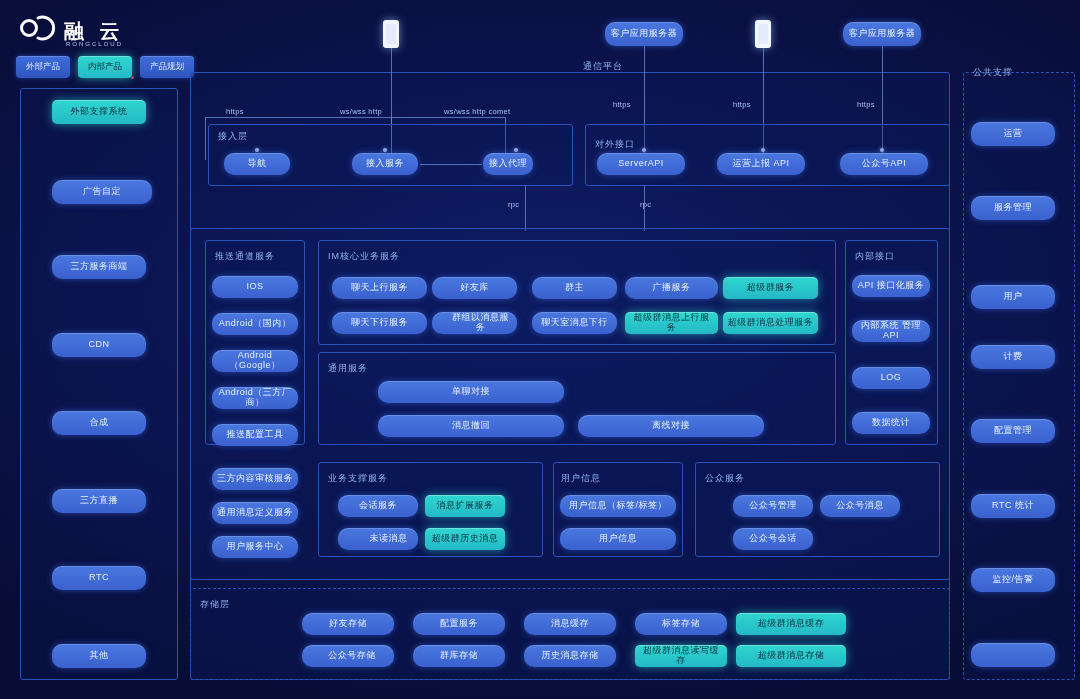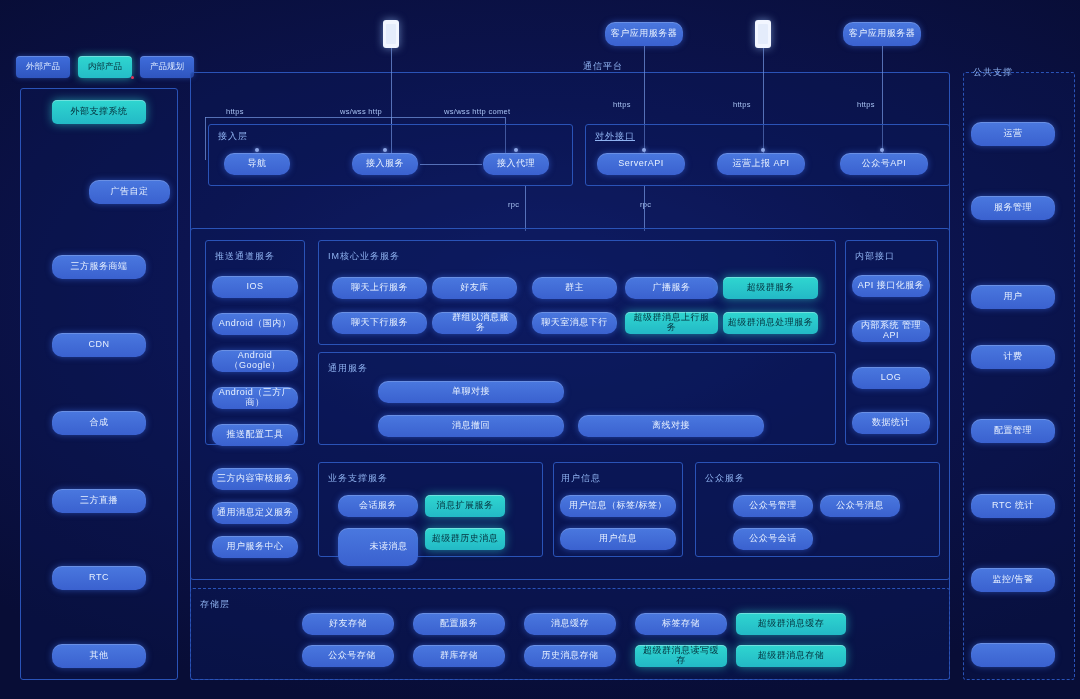--- a/index.html
+++ b/index.html
@@ -107,37 +107,45 @@
   .phone:after{
     content:"";position:absolute;left:3px;top:4px;right:3px;bottom:4px;
     background:#e4ecfb;border-radius:1px;
   }
 </style>
 </head>
 <body>
 
 <div class="bgglow"></div>
 <div class="stage" id="stage">
+    <div class="logo">
+      <svg width="40" height="30" viewBox="0 0 40 30">
+        <circle cx="11" cy="16" r="7.5" fill="none" stroke="#ffffff" stroke-width="3"></circle>
+        <path d="M20 6 A11 11 0 1 1 20 26" fill="none" stroke="#ffffff" stroke-width="3" stroke-linecap="round"></path>
+      </svg>
+      <div class="logo-cn">融 云</div>
+      <div class="logo-en">RONGCLOUD</div>
+    </div>
     <div class="tabs">
       <div class="tab" style="position: relative;">
         <span>外部产品</span>
       </div>
       <div class="tab active" style="position: relative;">
         <span>内部产品</span>
         <span class="tab-dot"></span>
       </div>
       <div class="tab" style="position: relative;">
         <span>产品规划</span>
       </div>
     </div>
     <div class="panel" style="left: 20px; top: 88px; width: 158px; height: 592px;"></div>
     <div class="panel dash" style="left: 963px; top: 72px; width: 112px; height: 608px;"></div>
     <div class="panel" style="left: 190px; top: 72px; width: 760px; height: 608px;"></div>
     <div class="chip cyan" style="position: absolute; left: 52px; top: 100px; width: 94px; height: 24px;">外部支撑系统</div>
-    <div class="chip soft" style="position: absolute; left: 52px; top: 180px; width: 81px; height: 24px; margin-left: 37px;">广告自定</div>
+    <div class="chip soft" style="position: absolute; left: 52px; top: 180px; width: 100px; height: 24px;">广告自定</div>
     <div class="chip soft" style="position: absolute; left: 52px; top: 255px; width: 94px; height: 24px;">三方服务商端</div>
     <div class="chip soft" style="position: absolute; left: 52px; top: 333px; width: 94px; height: 24px;">CDN</div>
     <div class="chip soft" style="position: absolute; left: 52px; top: 411px; width: 94px; height: 24px;">合成</div>
     <div class="chip soft" style="position: absolute; left: 52px; top: 489px; width: 94px; height: 24px;">三方直播</div>
     <div class="chip soft" style="position: absolute; left: 52px; top: 566px; width: 94px; height: 24px;">RTC</div>
     <div class="chip soft" style="position: absolute; left: 52px; top: 644px; width: 94px; height: 24px;">其他</div>
     <div class="panel-title" style="left: 973px; top: 66px;">公共支撑</div>
     <div class="chip soft" style="position: absolute; left: 971px; top: 122px; width: 84px; height: 24px;">运营</div>
     <div class="chip soft" style="position: absolute; left: 971px; top: 196px; width: 84px; height: 24px;">服务管理</div>
     <div class="chip soft" style="position: absolute; left: 971px; top: 285px; width: 84px; height: 24px;">用户</div>
@@ -166,25 +174,25 @@
     <div class="hline" style="left: 205px; top: 117px; width: 300px;"></div>
     <div class="vline" style="left: 205px; top: 117px; height: 43px;"></div>
     <div class="vline" style="left: 391px; top: 117px; height: 43px;"></div>
     <div class="vline" style="left: 505px; top: 117px; height: 43px;"></div>
     <div class="panel" style="left: 208px; top: 124px; width: 365px; height: 62px;"></div>
     <div class="panel-title" style="left: 218px; top: 130px;">接入层</div>
     <div class="chip soft" style="position: absolute; left: 224px; top: 153px; width: 66px; height: 22px;">导航</div>
     <div class="node" style="left: 255px; top: 148px;"></div>
     <div class="chip soft" style="position: absolute; left: 352px; top: 153px; width: 66px; height: 22px;">接入服务</div>
     <div class="node" style="left: 383px; top: 148px;"></div>
-    <div class="chip soft" style="position: absolute; left: 483px; top: 153px; width: 66px; height: 22px;">接入代理</div>
+    <div class="chip soft" style="position: absolute; left: 483px; top: 153px; width: 50px; height: 22px;">接入代理</div>
     <div class="node" style="left: 514px; top: 148px;"></div>
     <div class="hline" style="left: 420px; top: 164px; width: 62px;"></div>
     <div class="panel" style="left: 585px; top: 124px; width: 365px; height: 62px;"></div>
-    <div class="panel-title" style="left: 595px; top: 130px; text-decoration: underline;">对外接口</div>
+    <div class="panel-title" style="left: 595px; top: 138px;">对外接口</div>
     <div class="chip soft" style="position: absolute; left: 597px; top: 153px; width: 88px; height: 22px;">ServerAPI</div>
     <div class="chip soft" style="position: absolute; left: 717px; top: 153px; width: 88px; height: 22px;">运营上报 API</div>
     <div class="chip soft" style="position: absolute; left: 840px; top: 153px; width: 88px; height: 22px;">公众号API</div>
     <div class="node" style="left: 642px; top: 148px;"></div>
     <div class="node" style="left: 761px; top: 148px;"></div>
     <div class="node" style="left: 880px; top: 148px;"></div>
     <div class="vline" style="left: 525px; top: 186px; height: 45px;"></div>
     <div class="vline" style="left: 644px; top: 186px; height: 45px;"></div>
     <div class="panel" style="left: 190px; top: 228px; width: 760px; height: 352px;"></div>
     <div class="panel" style="left: 205px; top: 240px; width: 100px; height: 205px;"></div>
@@ -217,21 +225,21 @@
     <div class="panel" style="left: 845px; top: 240px; width: 93px; height: 205px;"></div>
     <div class="panel-title" style="left: 855px; top: 250px;">内部接口</div>
     <div class="chip soft" style="position: absolute; left: 852px; top: 275px; width: 78px; height: 22px;">API 接口化服务</div>
     <div class="chip soft" style="position: absolute; left: 852px; top: 320px; width: 78px; height: 22px;">内部系统 管理API</div>
     <div class="chip soft" style="position: absolute; left: 852px; top: 367px; width: 78px; height: 22px;">LOG</div>
     <div class="chip soft" style="position: absolute; left: 852px; top: 412px; width: 78px; height: 22px;">数据统计</div>
     <div class="panel" style="left: 318px; top: 462px; width: 225px; height: 95px;"></div>
     <div class="panel-title" style="left: 328px; top: 472px;">业务支撑服务</div>
     <div class="chip soft" style="position: absolute; left: 338px; top: 495px; width: 80px; height: 22px;">会话服务</div>
     <div class="chip cyan" style="position: absolute; left: 425px; top: 495px; width: 80px; height: 22px;">消息扩展服务</div>
-    <div class="chip soft" style="position: absolute; left: 338px; top: 528px; width: 80px; height: 38px; padding-left: 25px;">未读消息</div>
+    <div class="chip soft" style="position: absolute; left: 338px; top: 528px; width: 80px; height: 22px; padding-left: 25px;">未读消息</div>
     <div class="chip cyan" style="position: absolute; left: 425px; top: 528px; width: 80px; height: 22px;">超级群历史消息</div>
     <div class="panel" style="left: 553px; top: 462px; width: 130px; height: 95px;"></div>
     <div class="panel-title" style="left: 561px; top: 472px;">用户信息</div>
     <div class="chip soft" style="position: absolute; left: 560px; top: 495px; width: 116px; height: 22px;">用户信息（标签/标签）</div>
     <div class="chip soft" style="position: absolute; left: 560px; top: 528px; width: 116px; height: 22px;">用户信息</div>
     <div class="panel" style="left: 695px; top: 462px; width: 245px; height: 95px;"></div>
     <div class="panel-title" style="left: 705px; top: 472px;">公众服务</div>
     <div class="chip soft" style="position: absolute; left: 733px; top: 495px; width: 80px; height: 22px;">公众号管理</div>
     <div class="chip soft" style="position: absolute; left: 820px; top: 495px; width: 80px; height: 22px;">公众号消息</div>
     <div class="chip soft" style="position: absolute; left: 733px; top: 528px; width: 80px; height: 22px;">公众号会话</div>

